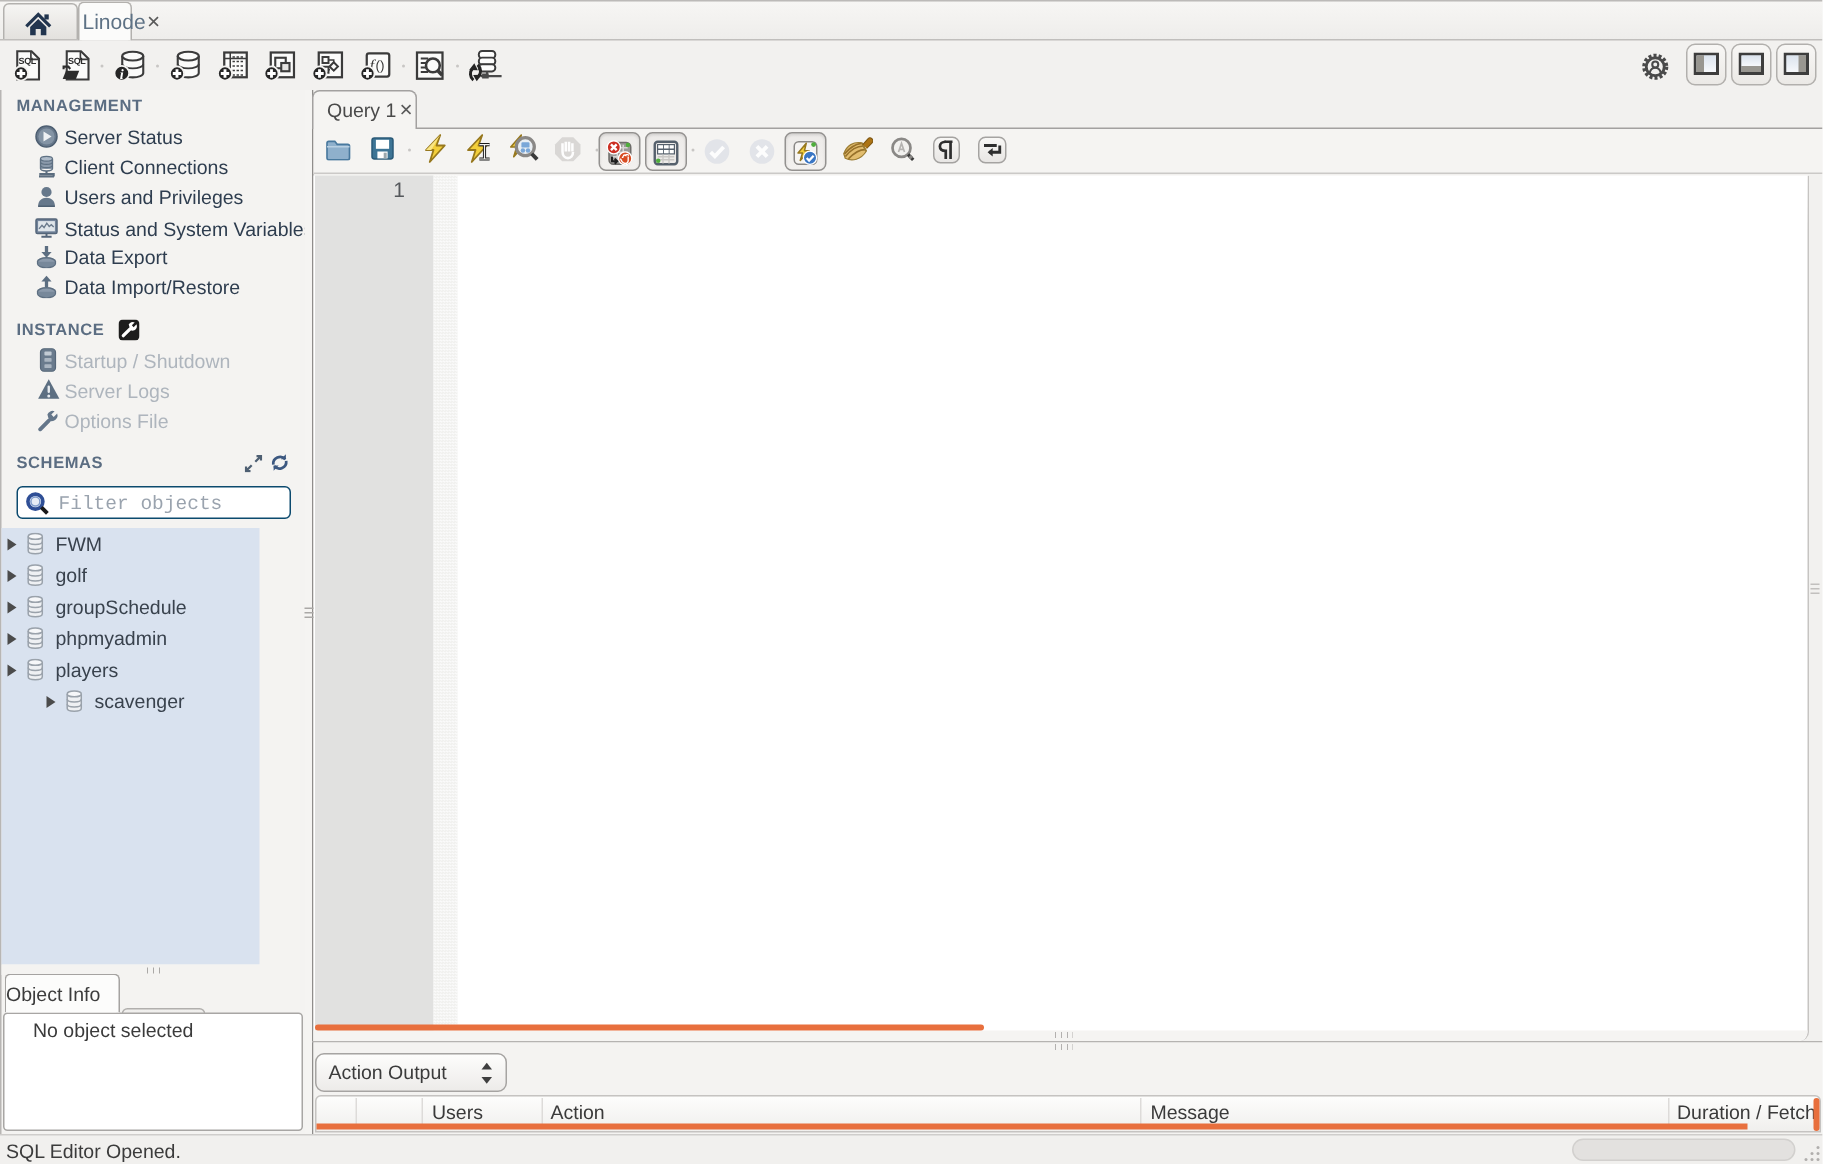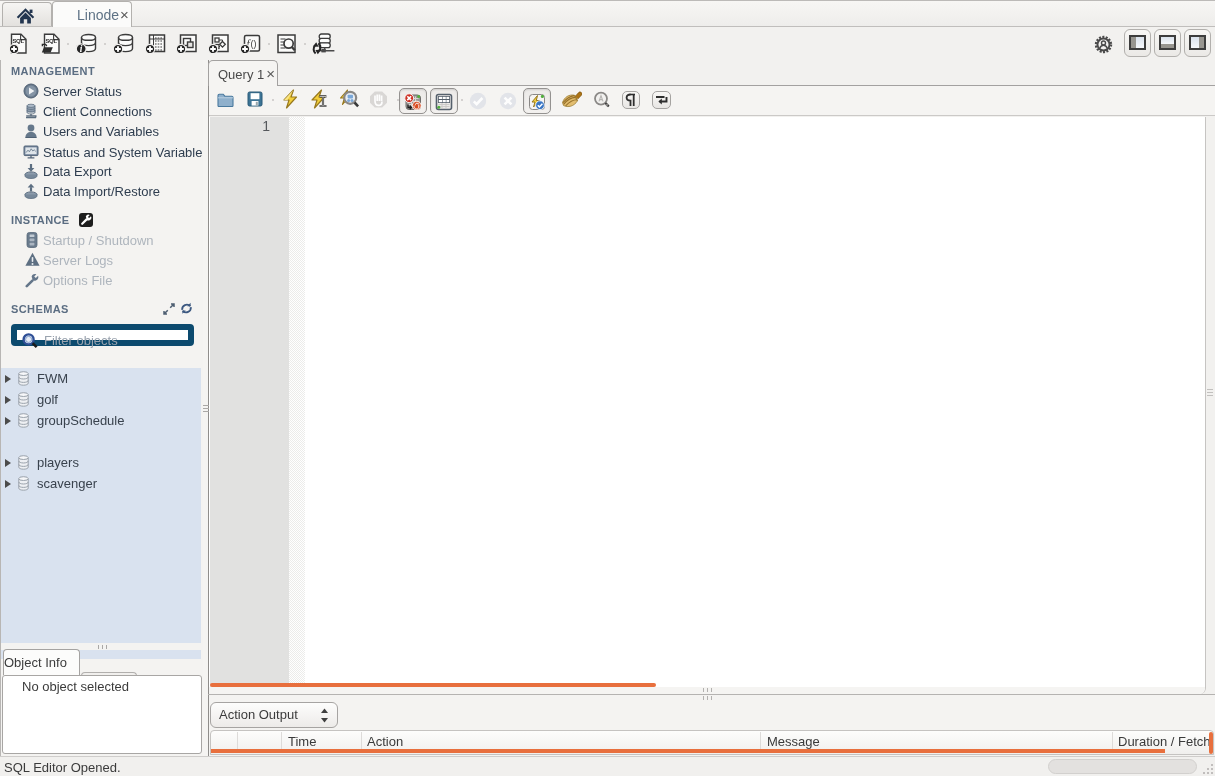--- a/index.html
+++ b/index.html
@@ -7,48 +7,48 @@
   body { font-family:"Liberation Sans", sans-serif; background:#f2f1ef; position:relative; font-size:13px; color:#3a3a3a; }
   .abs { position:absolute; }
 
   
   #tabbar { left:0; top:0; width:1215px; height:27px;
     background:linear-gradient(#f7f6f4,#eeedeb);
     border-top:1px solid #bcbab8; border-bottom:1px solid #c0bebc; }
   #hometab { left:2px; top:2px; width:50px; height:24px;
     background:linear-gradient(#f6f5f3,#e3e1de);
     border:1px solid #b3b1ae; border-bottom:none; border-radius:4px 4px 0 0; }
-  #linodetab { left:52px; top:1px; width:80px; height:26px;
+  #linodetab { left:52px; top:1px; width:36px; height:26px;
     background:#fbfbfa; border:1px solid #b3b1ae; border-bottom:none;
     border-radius:4px 4px 0 0; z-index:3;
-    color:#5e7285; font-size:14px; line-height:25px; padding-left:24px; }
+    color:#5e7285; font-size:14px; line-height:25px; padding-left:2px; }
   .tabx { color:#5a5a5a; font-size:15px; margin-left:3px; }
 
   
   #maintoolbar { left:0; top:28px; width:1215px; height:32px; background:#f2f1ef; }
   .mti { position:absolute; top:5px; }
   .tsep { position:absolute; top:15px; width:2px; height:2px; background:#c8c6c4; border-radius:1px; }
 
   .panelbtn { position:absolute; top:29px; width:27px; height:28px;
     border:1px solid #b2b0ad; border-radius:6px;
     background:linear-gradient(#f8f7f5,#ebe9e6); }
 
   
   #sidebar { left:0; top:60px; width:203px; height:696px; background:#f4f3f1; border-left:1px solid #b8b6b4; }
   .sechead { position:absolute; left:10px; font-size:11px; font-weight:bold; color:#5b6d82; letter-spacing:.4px; }
   .sitem { position:absolute; left:42px; font-size:13px; color:#2e3d4f; white-space:nowrap; }
   .sitem.dis { color:#aeb5bd; }
   .sicon { position:absolute; left:22px; }
   #vsplit { left:203px; top:60px; width:6px; height:696px; background:#f5f4f2; border-right:1px solid #8f8d8b; }
 
   #filterbox { left:10px; top:264px; width:183px; height:22px; background:#fff;
-    border:6px solid #0c4a6e; border-radius:4px; }
+    border:1px solid #0c4a6e; border-radius:4px;font-family:Liberation Mono, monospace; }
   #filterbox span { position:absolute; left:27px; top:3px; color:#9aa3ae; font-size:13px; }
 
-  #tree { left:1px; top:368px; width:200px; height:291px; background:#d9e2ef; }
+  #tree { left:1px; top:352px; width:172px; height:291px; background:#d9e2ef; }
   .trow { position:absolute; left:0; width:100%; height:21px; }
   .texp { position:absolute; left:4px; top:7px; width:0; height:0;
     border-left:6px solid #4b4b4b; border-top:4px solid transparent; border-bottom:4px solid transparent; }
   .tname { position:absolute; left:36px; top:3px; color:#39424d; font-size:13px; }
   .tdb { position:absolute; left:17px; top:3px; width:11px; height:15px; }
 
   #sbsplit { left:1px; top:643px; width:202px; height:7px; background:#f4f3f1; }
   #objtab { left:3px; top:649px; width:77px; height:26px; background:#fcfcfb;
     border:1px solid #a5a3a1; border-bottom:none; border-radius:4px 4px 0 0;
     text-align:left; line-height:25px; color:#3c3c3c; z-index:2; }
@@ -254,21 +254,21 @@
     <path d="M4 5 c0 .9 1.8 1.6 4 1.6 s4-.7 4-1.6 M4 7.2 c0 .9 1.8 1.6 4 1.6 s4-.7 4-1.6" fill="none" stroke="#5f7183" stroke-width=".8"></path>
     <path d="M8 11 v2 M3 14.6 h10 M3.2 13 h9.6 v1.6" fill="none" stroke="#5a6c7e" stroke-width="1.4"></path>
   </svg>
   <div class="sitem" style="top:44px;">Client Connections</div>
 
   <svg class="sicon" style="top:63px;" width="16" height="16" viewBox="0 0 16 16">
     <circle cx="8" cy="5" r="3.4" fill="#66788b"></circle>
     <path d="M2.4 14.5 c0-3.6 2.4-5.6 5.6-5.6 s5.6 2 5.6 5.6 z" fill="#66788b"></path>
     <path d="M2.4 14.5 h11.2" stroke="#4e6073" stroke-width="1"></path>
   </svg>
-  <div class="sitem" style="top:64px;">Users and Variables</div>
+  <div class="sitem" style="top:64px;">Users and Privileges</div>
 
   <svg class="sicon" style="top:84px;" width="16" height="16" viewBox="0 0 16 16">
     <rect x="1" y="2" width="14" height="9.6" rx="1" fill="#72839a" stroke="#55667a" stroke-width="1"></rect>
     <rect x="2.4" y="3.4" width="11.2" height="6.8" fill="#dfe5ea"></rect>
     <path d="M3 8.6 l2-2.4 1.4 1.6 1.8-3 1.6 2.2 1.4-1.2 1.6 1.6" fill="none" stroke="#6a7a8c" stroke-width=".9"></path>
     <path d="M8 11.6 v1.6 M4.6 13.8 h6.8" stroke="#55667a" stroke-width="1.3"></path>
   </svg>
   <div class="sitem" style="top:85px;">Status and System Variables</div>
 
   <svg class="sicon" style="top:103px;" width="16" height="16" viewBox="0 0 16 16">
@@ -349,28 +349,35 @@
       </svg>
       <div class="tname">golf</div>
     </div>
   <div class="trow" style="top:42px;padding-left:25px;">
       <div class="texp"></div>
       <svg class="tdb" viewBox="0 0 11 15">
         <use href="#dbcyl"></use>
       </svg>
       <div class="tname">groupSchedule</div>
     </div>
+  <div class="trow" style="top:63px;">
+      <div class="texp"></div>
+      <svg class="tdb" viewBox="0 0 11 15">
+        <use href="#dbcyl"></use>
+      </svg>
+      <div class="tname">phpmyadmin</div>
+    </div>
   <div class="trow" style="top:84px;text-align:center;">
       <div class="texp"></div>
       <svg class="tdb" viewBox="0 0 11 15">
         <use href="#dbcyl"></use>
       </svg>
       <div class="tname">players</div>
     </div>
-  <div class="trow" style="top:105px;">
+  <div class="trow" style="top:105px;margin-left:26px;">
       <div class="texp"></div>
       <svg class="tdb" viewBox="0 0 11 15">
         <use href="#dbcyl"></use>
       </svg>
       <div class="tname">scavenger</div>
     </div>
 </div>
 <div class="abs" id="sbsplit">
     <div style="position:absolute; left:97px; top:2px; width:11px; height:4px;
   background:repeating-linear-gradient(90deg,#aaa8a6 0 1px,transparent 1px 4px);"></div>
@@ -496,21 +503,21 @@
       <path d="M4.5 0.5 L8 5 H1 Z" fill="#3f3f3f"></path>
       <path d="M4.5 14.5 L1 10 H8 Z" fill="#3f3f3f"></path>
     </svg>
   </div>
   <div id="grid">
     <div class="gsep" style="left:26px;"></div>
     <div class="gsep" style="left:70px;"></div>
     <div class="gsep" style="left:150px;"></div>
     <div class="gsep" style="left:549px;"></div>
     <div class="gsep" style="left:901px;"></div>
-    <div class="glab" style="left:77px;">Time</div>
+    <div class="glab" style="left:77px;">Users</div>
     <div class="glab" style="left:156px;">Action</div>
     <div class="glab" style="left:556px;">Message</div>
     <div class="glab" style="left:907px; width:96px; overflow:hidden;">Duration / Fetch</div>
     <div id="ghbar"></div>
     <div id="gvbar"></div>
   </div>
 </div>
 
 <div class="abs" style="left:203px; top:404px; width:6px; height:8px;">
   <div style="height:1px; background:#aaa8a6; margin:1px 0;"></div>

